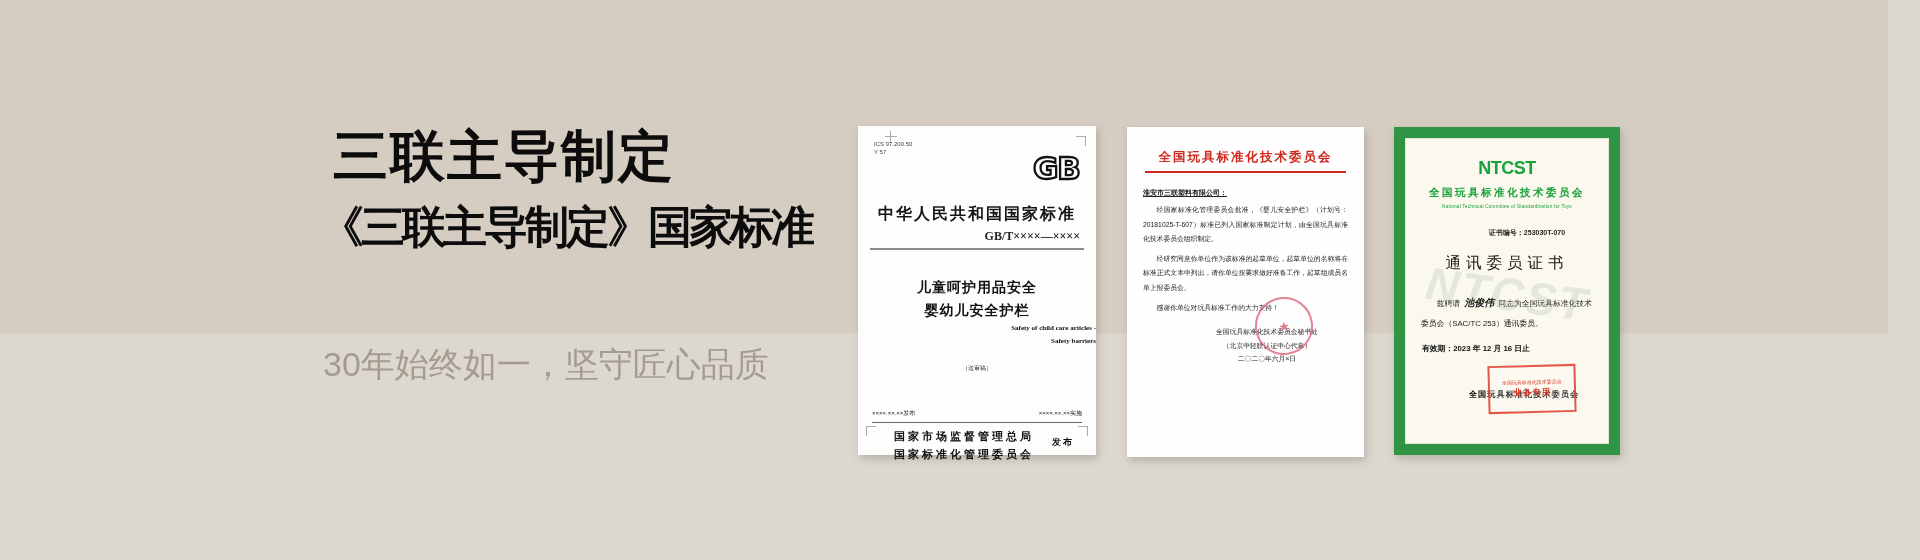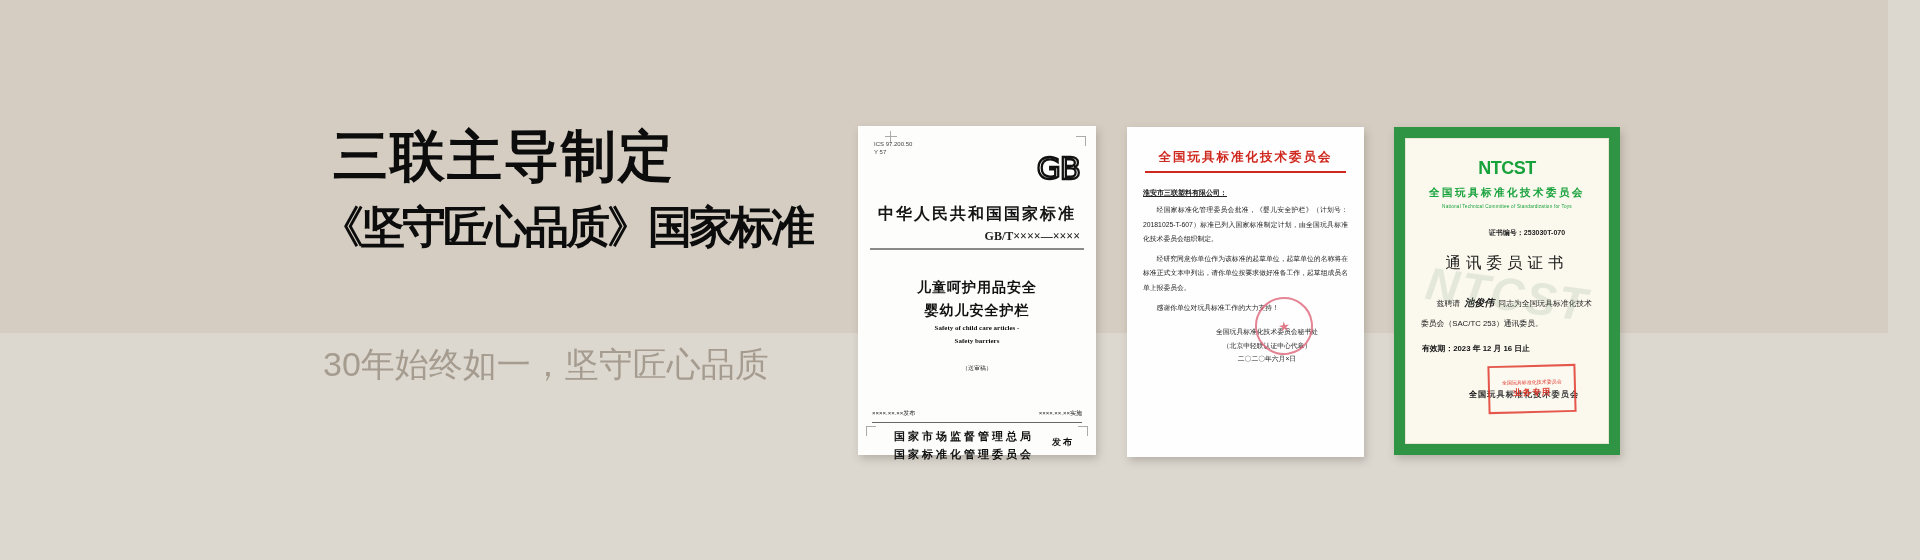--- a/index.html
+++ b/index.html
@@ -21,34 +21,34 @@
 
   
   .doc1{left:858px;top:126px;width:238px;height:329px;background:#fdfdfc;color:#1a1a1a;}
   .d1-ics{position:absolute;left:16px;top:15px;font-size:6px;line-height:1.3;color:#444;white-space:pre-line;}
   .mark-cross{position:absolute;left:27px;top:5px;width:12px;height:12px;}
   .mark-cross::before{content:"";position:absolute;left:5px;top:0;width:1px;height:12px;background:#aaa;}
   .mark-cross::after{content:"";position:absolute;left:0;top:5px;width:12px;height:1px;background:#aaa;}
   .mark-tr{position:absolute;right:10px;top:10px;width:9px;height:9px;border-top:1px solid #aaa;border-right:1px solid #aaa;}
   .mark-bl{position:absolute;left:8px;top:300px;width:9px;height:9px;border-left:1px solid #aaa;border-top:1px solid #aaa;}
   .mark-br{position:absolute;right:8px;top:300px;width:9px;height:9px;border-right:1px solid #aaa;border-top:1px solid #aaa;}
-  .d1-gb-logo{position:absolute;right:16px;top:24px;font-size:31px;font-weight:400;
+  .d1-gb-logo{position:absolute;right:16px;top:24px;font-size:31px;font-weight:700;
               letter-spacing:-1px;color:#111;font-family:"DejaVu Sans",sans-serif;}
   @supports (-webkit-text-stroke:2px black){
     .d1-gb-logo{color:#fff;-webkit-text-stroke:2.3px #111;}
   }
   .d1-title{position:absolute;left:0;right:0;top:78px;text-align:center;font-size:16px;font-weight:700;
             letter-spacing:2px;color:#151515;font-family:Liberation Sans, sans-serif;white-space:nowrap;}
   .d1-number{position:absolute;right:16px;top:103px;font-size:12px;font-weight:700;color:#222;
              font-family:"Liberation Serif",serif;}
   .d1-rule{position:absolute;left:12px;right:12px;top:122px;height:2px;background:#8a8a8a;}
   .d1-center{position:absolute;left:0;right:0;top:150px;text-align:center;}
   .d1-cn{font-size:14px;font-weight:700;color:#111;letter-spacing:1px;line-height:1.65;}
   .d1-en{font-size:7px;font-weight:700;line-height:1.9;color:#111;
-         font-family:"Liberation Serif","DejaVu Serif",serif;}
+         font-family:"Liberation Serif","DejaVu Serif",serif;text-align:right;}
   .d1-draft{margin-top:15px;font-size:6px;color:#333;}
   .d1-dates{position:absolute;left:14px;right:14px;top:283px;display:flex;justify-content:space-between;
             font-size:6px;color:#222;border-bottom:1.5px solid #666;padding-bottom:4px;}
   .d1-agencies{position:absolute;left:26px;top:301px;width:160px;text-align:center;
                font-size:11px;font-weight:700;letter-spacing:3px;line-height:1.65;color:#111;}
   .d1-publish{position:absolute;right:22px;top:310px;font-size:9px;font-weight:700;letter-spacing:2px;color:#111;}
 
   
   .doc2{left:1127px;top:127px;width:237px;height:330px;background:#fefefe;padding:16px 16px 0;color:#222;}
   .d2-title{text-align:center;color:var(--red,#cf281e);font-size:12.5px;font-weight:700;letter-spacing:2px;
@@ -86,21 +86,21 @@
                 transform:rotate(8deg);pointer-events:none;}
 </style>
 </head>
 <body>
 
 <div class="banner">
   <div class="bg-top"></div>
   <div class="bg-bottom"></div>
 
   <div class="hero-title">三联主导制定</div>
-  <div class="hero-subtitle">《坚守匠心品质》国家标准</div>
+  <div class="hero-subtitle">《三联主导制定》国家标准</div>
   <div class="hero-tagline">30年始终如一，坚守匠心品质</div>
 
   <div class="doc doc1">
     <span class="mark-cross"></span>
     <span class="mark-tr"></span>
     <div class="d1-ics">ICS 97.200.50
 Y 57</div>
     <div class="d1-gb-logo">GB</div>
     <div class="d1-title">中华人民共和国国家标准</div>
     <div class="d1-number">GB/T××××—××××</div>

